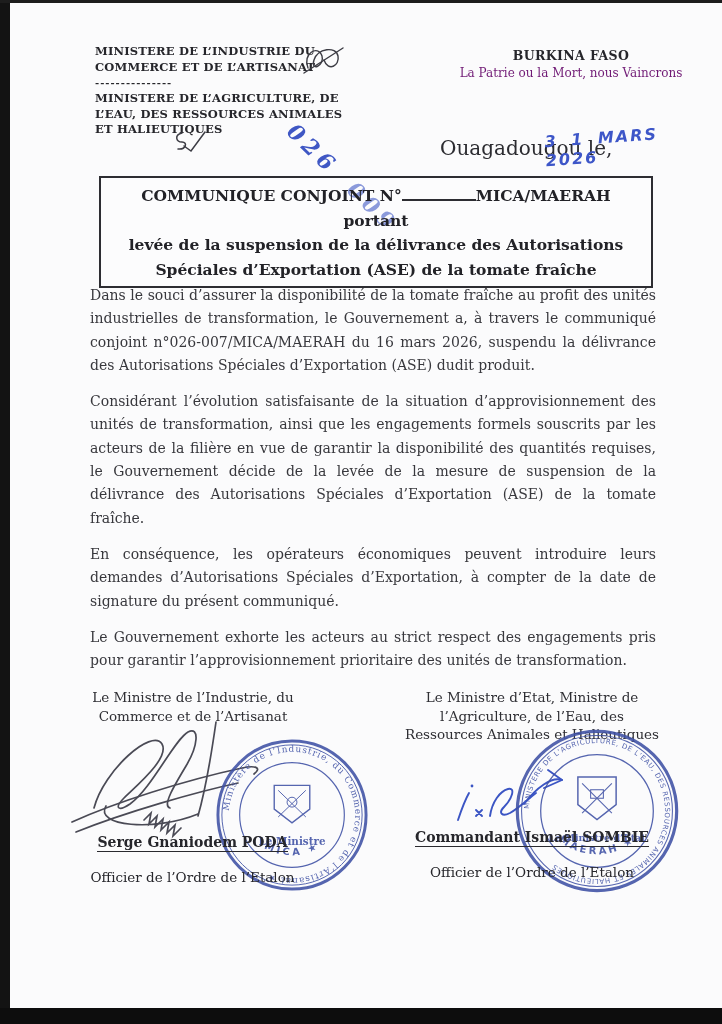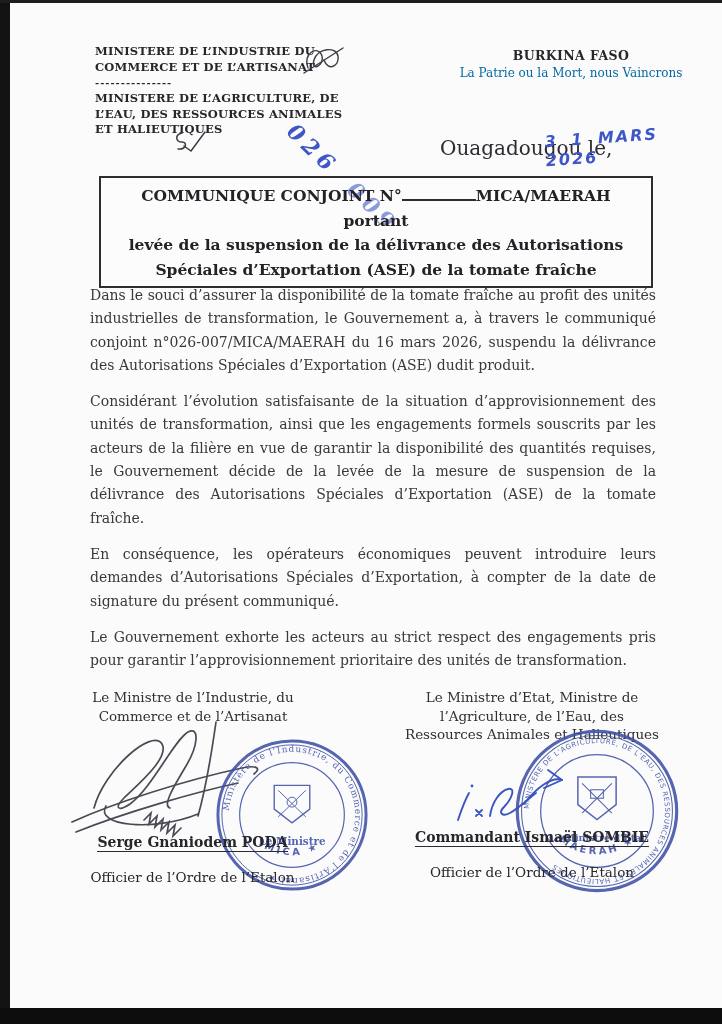--- a/index.html
+++ b/index.html
@@ -8,21 +8,21 @@
   .scan-edge{position:absolute;background:#131313;}
   .edge-left{left:0;top:0;width:10px;height:1024px;}
   .edge-top{left:0;top:0;width:722px;height:3px;background:#1d1d1d;}
   .edge-bottom{left:0;top:1008px;width:722px;height:16px;background:#0d0d0d;}
 
   .abs{position:absolute;}
   .ministries{left:95px;top:44px;width:250px;color:#26262b;font-weight:bold;font-size:11.5px;line-height:15.5px;letter-spacing:.2px;}
   .sep{font-size:10px;letter-spacing:1px;line-height:12px;margin:2px 0;}
   .country-block{left:433px;top:48px;width:276px;text-align:center;color:#26262b;}
   .country{font-weight:bold;font-size:12.5px;letter-spacing:.4px;text-align:center;}
-  .motto{font-size:12px;margin-top:3px;color:#0369a1;}
+  .motto{font-size:12px;margin-top:3px;color:#701a75;}
   .place-line{left:440px;top:136px;font-size:20px;color:#2c2c31;}
   .date-stamp{left:545px;top:126px;transform:rotate(-4deg);font-family:"DejaVu Sans","Liberation Sans",sans-serif;font-style:italic;font-weight:bold;font-size:16px;letter-spacing:2px;word-spacing:6px;color:#3d56c8;}
 
   .title-box{left:99px;top:176px;width:530px;border:2px solid #2d2d32;padding:6px 10px 4px;text-align:center;font-weight:bold;font-size:15.5px;line-height:24.5px;color:#222227;background:rgba(255,255,255,.4);}
   .blank-line{display:inline-block;width:74px;border-bottom:2px solid #2d2d32;height:12px;vertical-align:baseline;}
   .handwritten-number{left:300px;top:118px;transform:rotate(44deg);transform-origin:0 0;font-style:italic;font-weight:bold;font-size:22px;letter-spacing:5px;word-spacing:10px;color:#3f57c4;}
 
   .body-text{left:90px;top:284px;width:566px;color:#38383d;font-size:14px;line-height:23.3px;text-align:justify;}
   .body-text p{margin:0 0 13px 0;}
 

